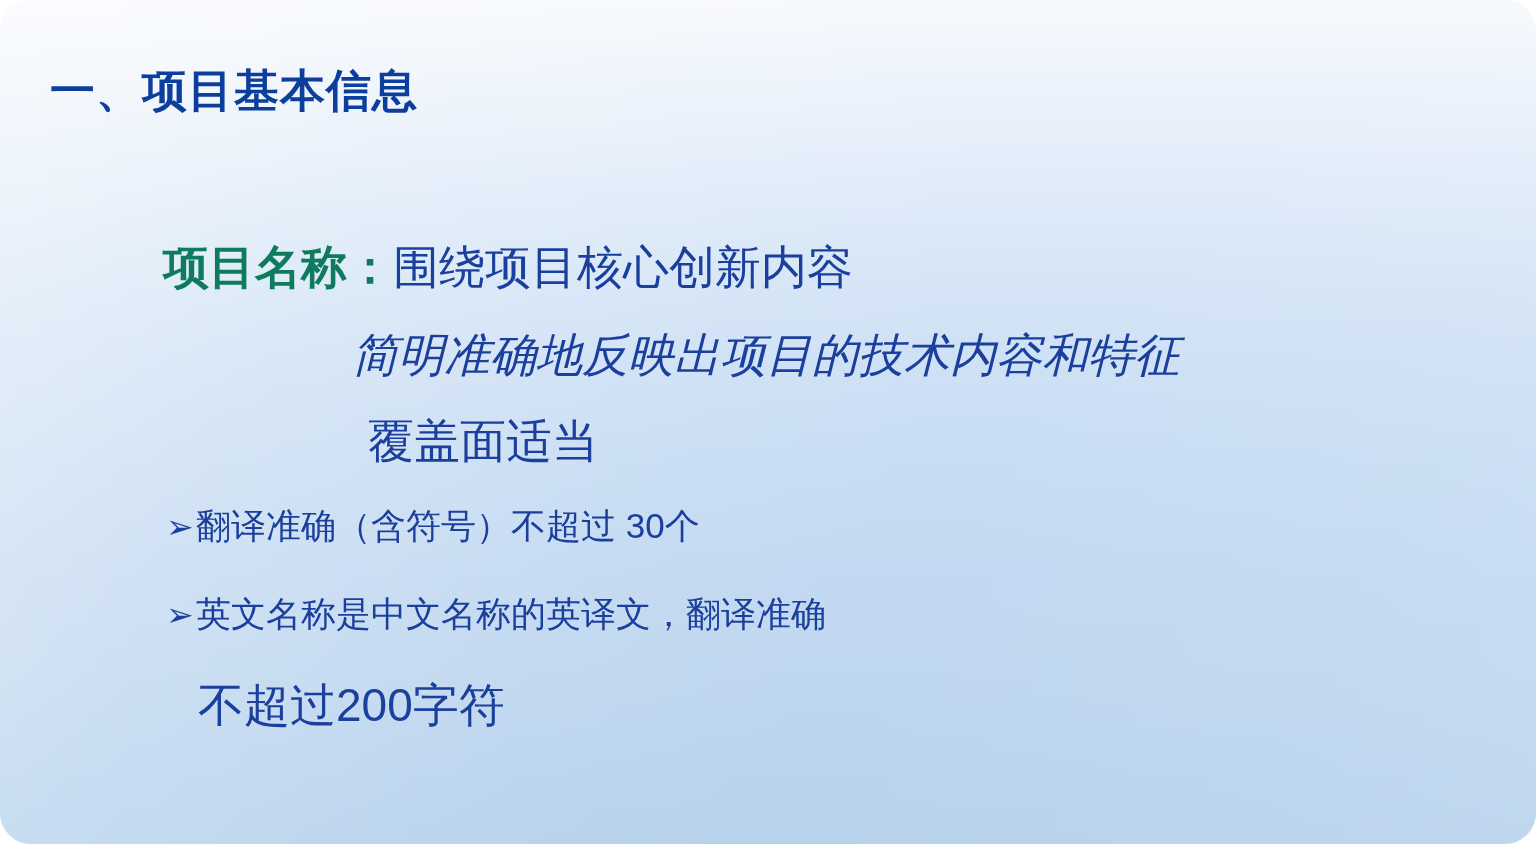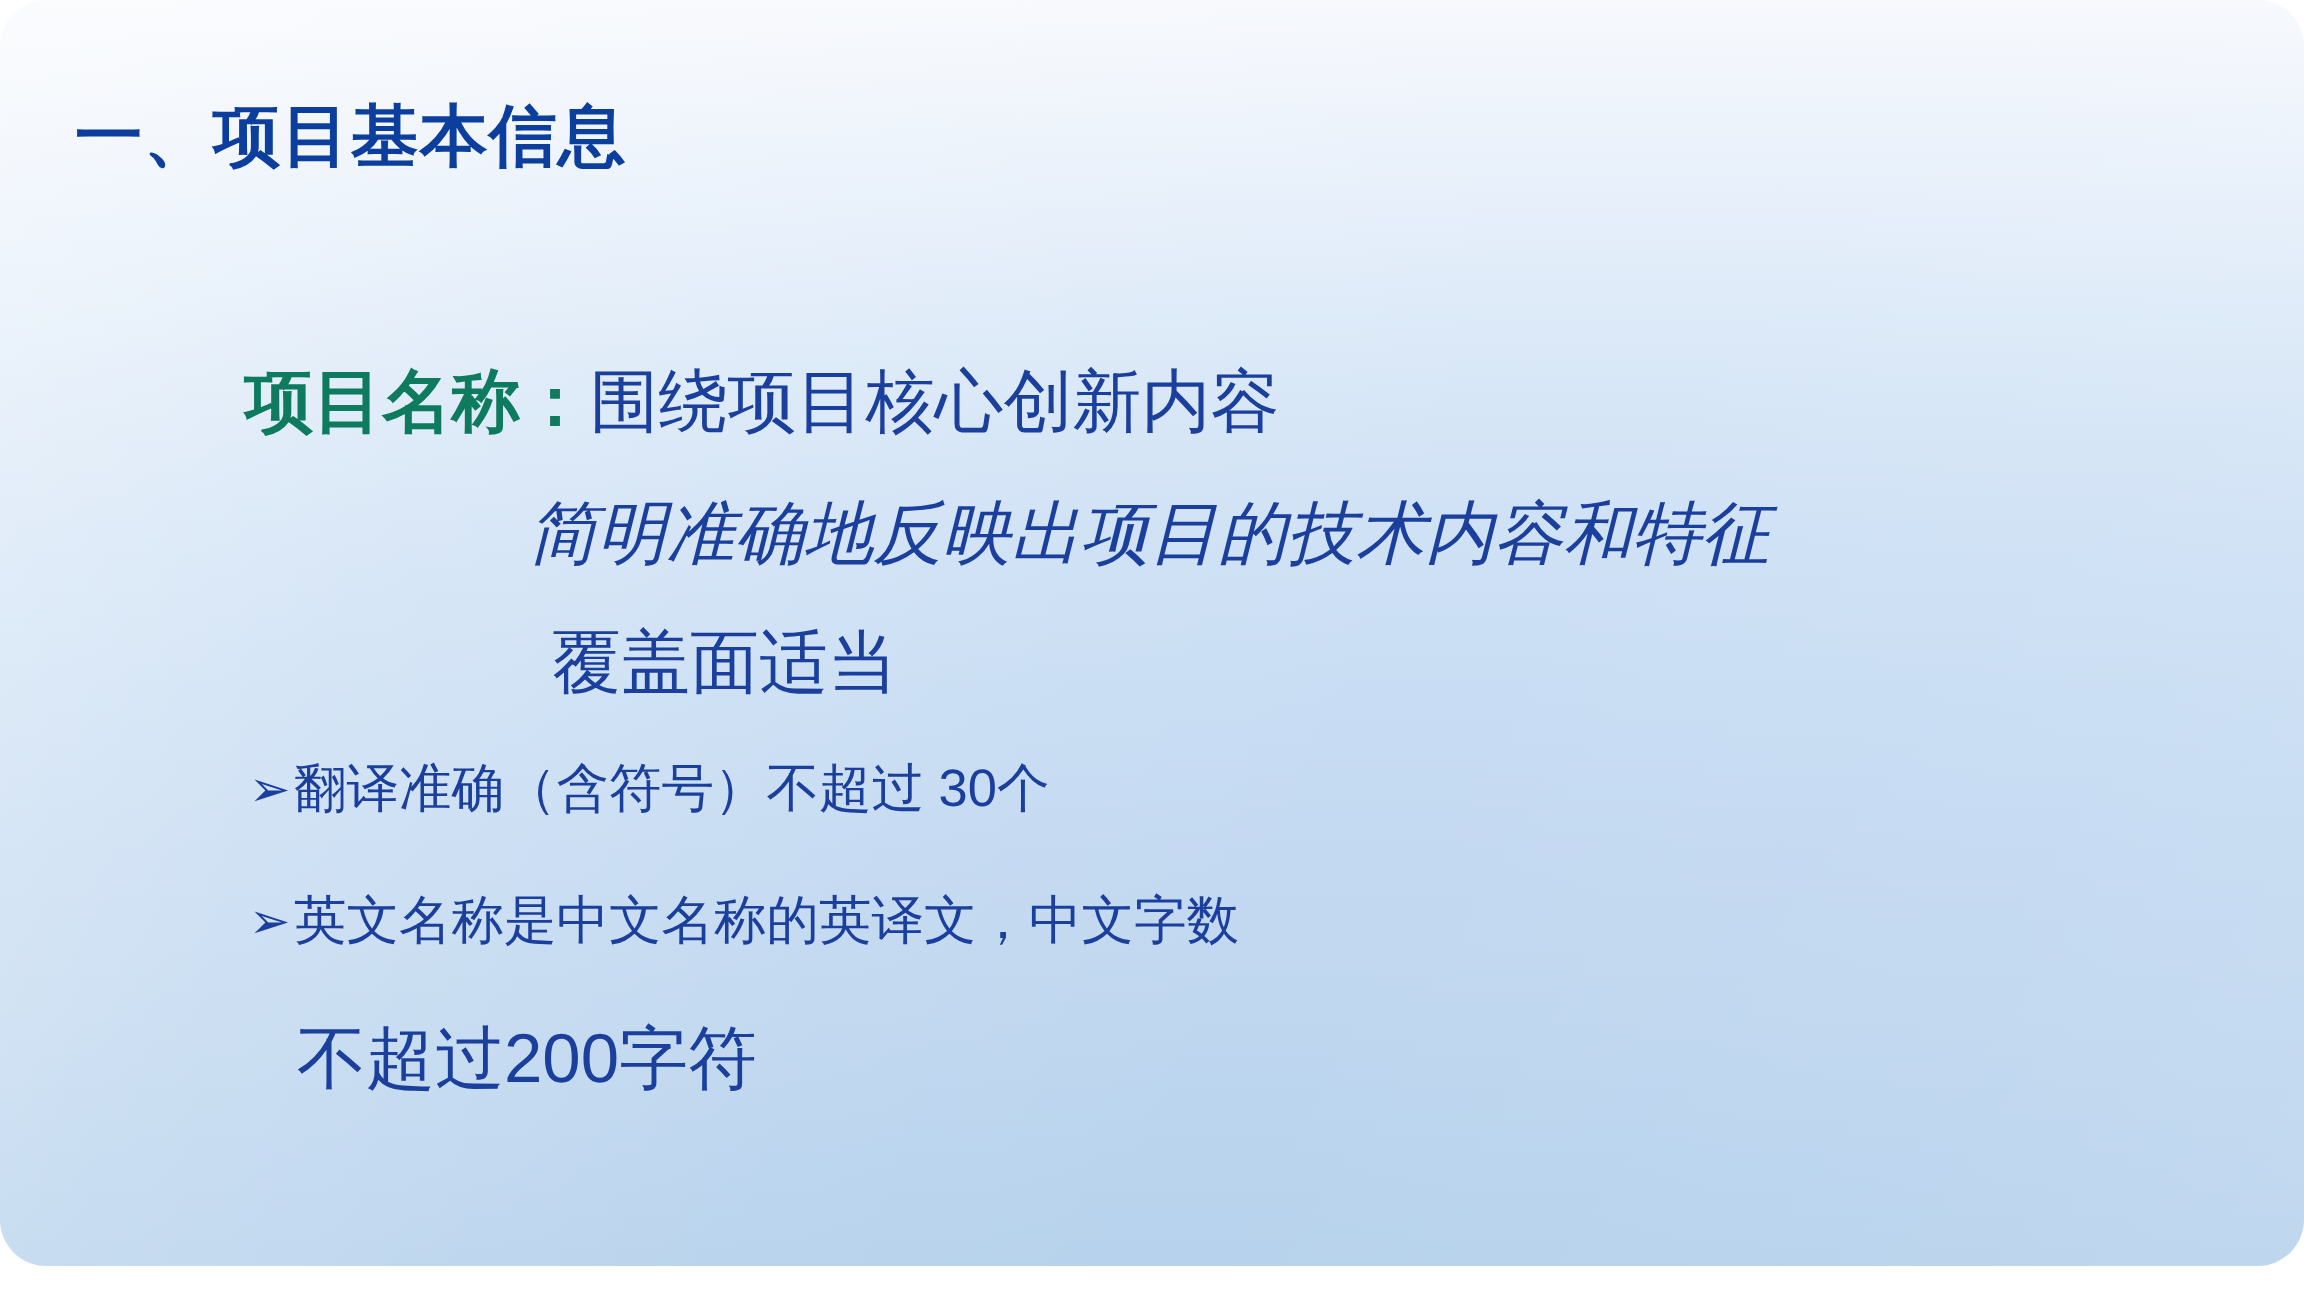--- a/index.html
+++ b/index.html
@@ -158,21 +158,21 @@
 
     <div class="line line-indent-2">覆盖面适当</div>
 
     <div class="bullet-line bullet-1">
       <span class="arrow-bullet">➢</span>
       <span class="bullet-text">翻译准确（含符号）不超过 30个</span>
     </div>
 
     <div class="bullet-line bullet-2">
       <span class="arrow-bullet">➢</span>
-      <span class="bullet-text">英文名称是中文名称的英译文，中文字数</span>
+      <span class="bullet-text">英文名称是中文名称的英译文，翻译准确</span>
     </div>
 
     <div class="line line-sub">不超过200字符</div>
 
   </div>
 
   <div class="page-number">6</div>
 
 </div>
 

